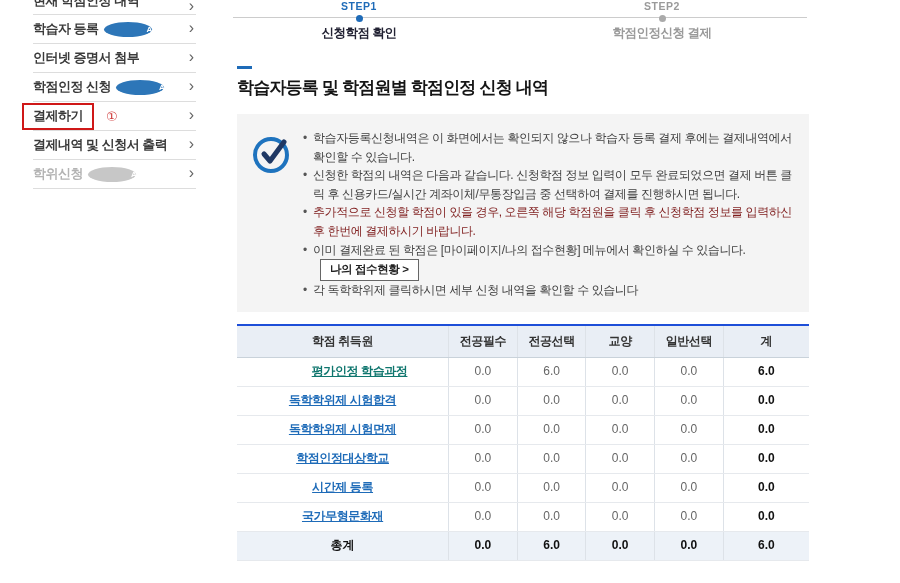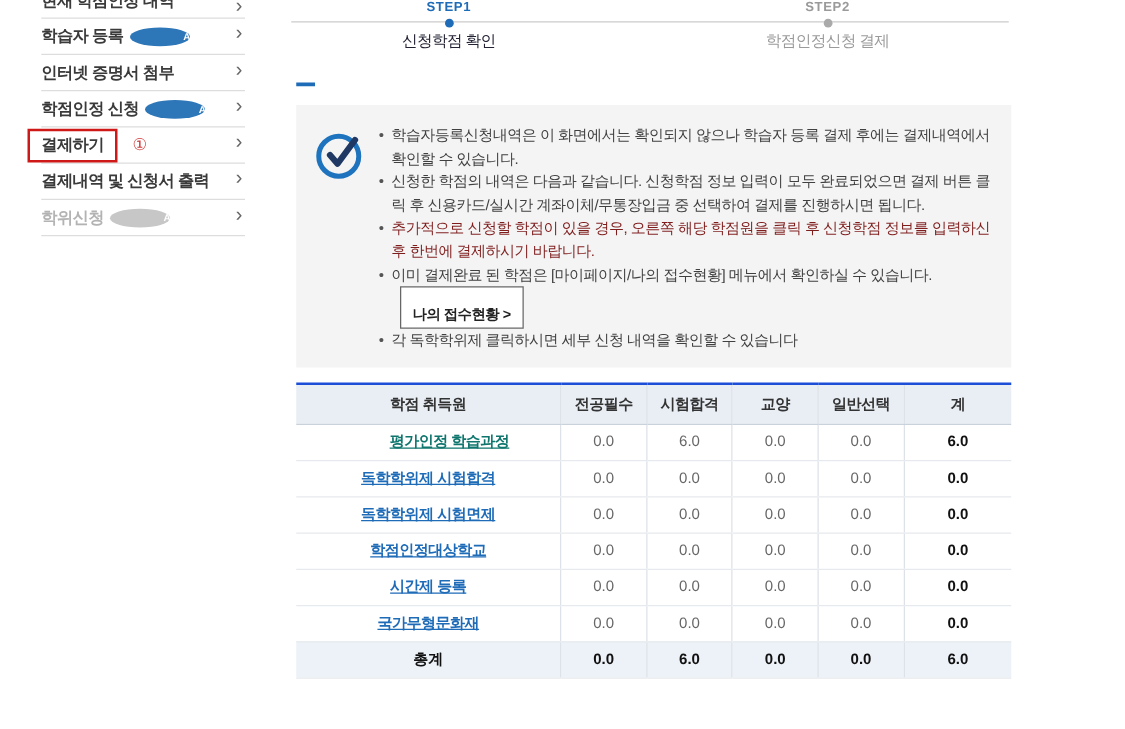--- a/index.html
+++ b/index.html
@@ -26,42 +26,42 @@
 
   
   .main { position:absolute; left:237px; top:0; width:572px; }
 
   
   .stepper { position:relative; height:40px; }
   .step-line { position:absolute; left:-4px; right:2px; top:17px; border-top:1px solid #ccc; }
   .step { position:absolute; top:0; width:220px; text-align:center; }
   .step .code { font-size:10.5px; font-weight:bold; letter-spacing:0.5px; }
   .step .dot { width:7px; height:7px; border-radius:50%; margin:3px auto 3px auto; }
-  .step .name { font-size:12.5px; font-weight:normal; letter-spacing:-0.5px; }
+  .step .name { font-size:12.5px; font-weight:bold; letter-spacing:-0.5px; }
   .step.active { color:#1e6bb8; }
   .step.active .dot { background:#1e6bb8; }
   .step.active .name { color:#223; }
   .step.next { color:#9a9a9a; }
   .step.next .dot { background:#aaa; }
   .step.next .name { color:#9a9a9a; }
   .step1 { left:12px; } .step2 { left:315px; }
 
   
   .title-dash { width:15px; height:3px; background:#1e6bb8; margin-top:26px; }
   .page-title { margin-top:7px; font-size:17px; font-weight:bold; color:#151515; letter-spacing:-0.8px; }
 
   
   .notice { margin-top:15px; background:#f4f4f4; display:flex; padding:15px 12px 12px 14px; }
   .notice-icon { flex:0 0 44px; margin-top:4px; }
   .notice ul { list-style:none; font-size:12px; line-height:1.55; color:#404040; letter-spacing:-0.4px; margin-left:8px; }
   .notice li { position:relative; padding-left:10px; }
   .notice li::before { content:"•"; position:absolute; left:0; top:0; color:#555; }
   .notice li.warn { color:#7f1d1d; font-weight:normal; }
   .mini-btn { display:inline-block; border:1px solid #666; background:#fff; color:#222;
-    font-size:11.5px; font-weight:bold; padding:14px 9px 3px 9px; margin-left:7px; cursor:pointer;
+    font-size:11.5px; font-weight:bold; padding:2px 9px 3px 9px; margin-left:7px; cursor:pointer;
     font-family:inherit; letter-spacing:-0.4px;text-align:center; }
 
   
   table { width:100%; border-collapse:collapse; margin-top:12px; font-size:12px; }
   thead th { background:#e9eef5; border-top:2px solid #1d4ed8; border-bottom:1px solid #c9d2da;
     padding:7px 4px; font-weight:bold; color:#333; letter-spacing:-0.4px; }
   thead th + th, tbody td + td { border-left:1px solid #dde2e8; }
   tbody td { text-align:center; padding:5px 4px 6px 4px; border-bottom:1px solid #e6e9ed; color:#666; }
   td a { font-weight:bold; text-decoration:underline; letter-spacing:-0.4px; cursor:pointer; }
   td a.blue { color:#1e6bb8; }
@@ -118,20 +118,21 @@
       <div class="name">신청학점 확인</div>
     </div>
     <div class="step step2 next">
       <div class="code">STEP2</div>
       <div class="dot"></div>
       <div class="name">학점인정신청 결제</div>
     </div>
   </div>
 
   <div class="title-dash"></div>
+  <h1 class="page-title">학습자등록 및 학점원별 학점인정 신청 내역</h1>
 
   <div class="notice">
     <div class="notice-icon">
       <svg width="42" height="42" viewBox="0 0 42 42">
         <circle cx="20" cy="22" r="16" fill="none" stroke="#1e73be" stroke-width="4"></circle>
         <path d="M13 21 L19 28 L33 9" fill="none" stroke="#1f3864" stroke-width="5" stroke-linecap="round" stroke-linejoin="round"></path>
       </svg>
     </div>
     <ul>
       <li><span>학습자등록신청내역은 이 화면에서는 확인되지 않으나 학습자 등록 결제 후에는 결제내역에서 확인할 수 있습니다.</span></li>
@@ -142,21 +143,21 @@
       </li>
       <li><span>각 독학학위제 클릭하시면 세부 신청 내역을 확인할 수 있습니다</span></li>
     </ul>
   </div>
 
   <table>
     <thead>
       <tr>
         <th class="c0">학점 취득원</th>
         <th class="c1">전공필수</th>
-        <th class="c2">시험합격</th>
+        <th class="c2">전공선택</th>
         <th class="c3">교양</th>
         <th class="c4">일반선택</th>
         <th class="c5">계</th>
       </tr>
     </thead>
     <tbody>
       <tr>
         <td><a class="orange">평가인정 학습과정</a></td>
         <td>0.0</td>
         <td>6.0</td>

